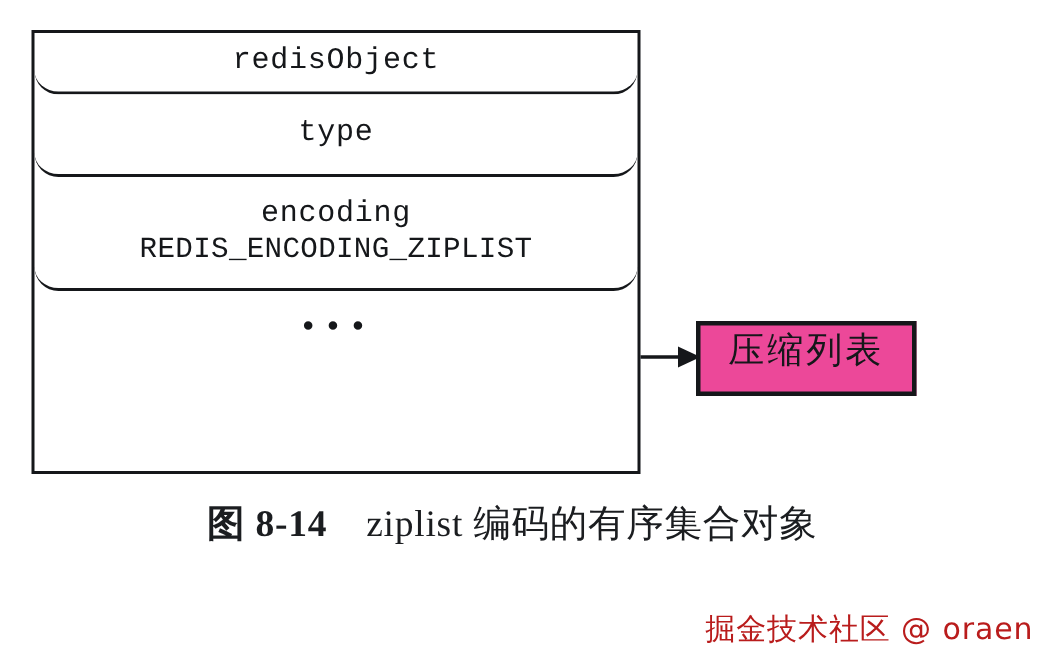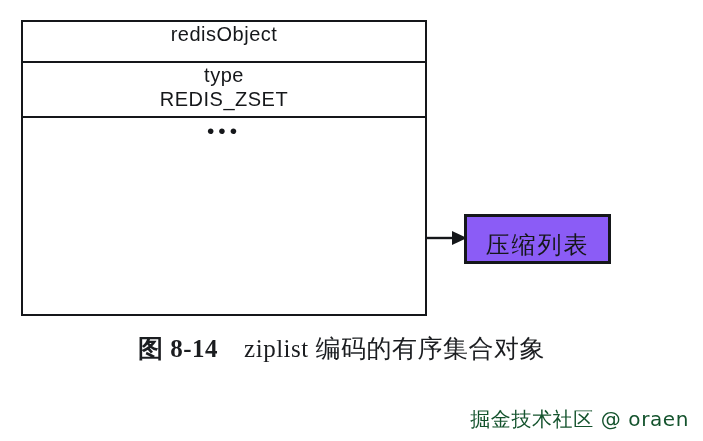--- a/index.html
+++ b/index.html
@@ -38,28 +38,29 @@
     background: #ffffff;
     display: flex;
     flex-direction: column;
   }
 
   .struct-row {
     box-sizing: border-box;
     display: flex;
     flex-direction: column;
     align-items: center;
-    justify-content: flex-start;
+    justify-content: center;
     text-align: center;
     color: #15171a;
-    font-family: Liberation Sans, sans-serif;
+    font-family: Liberation Mono, monospace;
     letter-spacing: 0.5px;
     border-bottom: 2.5px solid #15171a;
     line-height: 1.22;
     overflow: hidden;
+    border-radius: 16px;
   }
   .struct-row:last-child {
     border-bottom: none;
   }
 
   
   .row-header   { height: 41px;  font-size: 20px; }
   .row-type     { height: 55px;  font-size: 20px; }
   .row-encoding { height: 76px;  font-size: 20px; }
   .row-ptr      { height: 50px;  font-size: 20px; }
@@ -92,23 +93,23 @@
 
   
   .target-box {
     position: absolute;
     left: 464px;
     top: 214px;
     width: 147px;
     height: 50px;
     box-sizing: border-box;
     border: 3px solid #15171a;
-    background: #8b5cf6;
+    background: #ec4899;
     display: flex;
-    align-items: flex-end;
+    align-items: flex-start;
     justify-content: center;
   }
   .target-box-label {
     font-family: "DejaVu Sans", "Liberation Sans", sans-serif;
     font-size: 24px;
     color: #15171a;
     letter-spacing: 2px;
     white-space: nowrap;
   }
 
@@ -133,42 +134,45 @@
     width: 26px;
   }
 
   
   .watermark {
     position: absolute;
     right: 14px;
     bottom: 8px;
     font-family: "DejaVu Sans", "Liberation Sans", sans-serif;
     font-size: 20px;
-    color: #14532d;
+    color: #b91c1c;
     letter-spacing: 0.6px;
     white-space: nowrap;
     user-select: none;
   }
 </style>
 </head>
 <body>
 
 <div id="figure-root">
 
   <div class="struct-box">
 
     <div class="struct-row row-header">
       <span class="struct-line struct-line-name">redisObject</span>
     </div>
 
     <div class="struct-row row-type">
       <span class="struct-line struct-line-name">type</span>
-      <span class="struct-line struct-line-value">REDIS_ZSET</span>
     </div>
 
+    <div class="struct-row row-encoding">
+      <span class="struct-line struct-line-name">encoding</span>
+      <span class="struct-line struct-line-value">REDIS_ENCODING_ZIPLIST</span>
+    </div>
 
 
     <div class="struct-row row-ellipsis">
       <span class="ellipsis-glyph">•••</span>
     </div>
 
   </div>
 
   <svg class="pointer-arrow" viewBox="0 0 42 28" aria-hidden="true">
     <line x1="1" y1="14" x2="30" y2="14" stroke="#15171a" stroke-width="2.4"></line>

